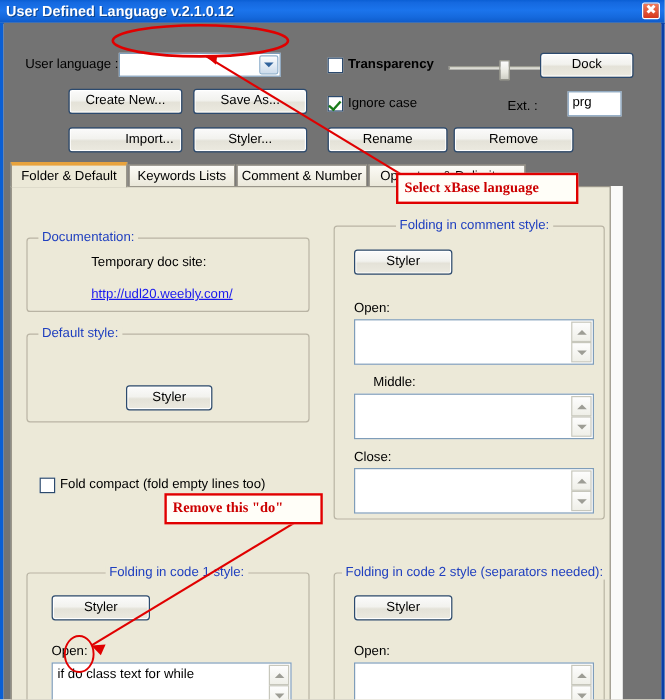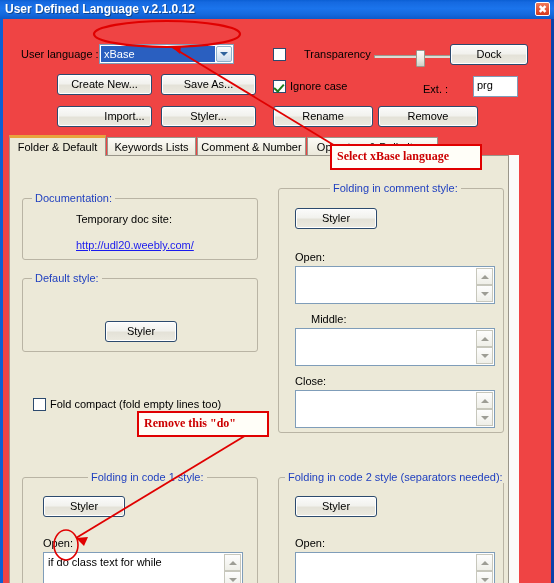--- a/index.html
+++ b/index.html
@@ -35,21 +35,21 @@
     position:absolute;left:0;top:-2px;width:13px;height:14px;
     color:#fff;font-size:11px;font-weight:bold;text-align:center;line-height:16px;
   }
 
   
   .frame-left{position:absolute;left:0;top:19px;width:3px;height:564px;background:#0b5fd4;}
   .frame-right{position:absolute;right:0;top:19px;width:3px;height:564px;background:#0b3fa8;}
 
   .client{
     position:absolute;left:3px;top:19px;width:548px;height:564px;
-    background:#ef4444;
+    background:#737373;
   }
 
   
   .lbl{position:absolute;color:#000;font-size:11px;white-space:nowrap;}
 
   .combo{
     position:absolute;left:96px;top:25px;width:135px;height:20px;
     background:#fff;border:1px solid #7f9db9;box-sizing:border-box;
   }
   .combo .inner{
@@ -197,26 +197,25 @@
     </div>
   </div>
   <div class="frame-left"></div>
   <div class="frame-right"></div>
 
   <div class="client">
 
     <div class="lbl" style="left:18px;top:29px;">User language :</div>
 
     <div class="combo">
-      <div class="inner">xBase</div>
       <div class="arrow"></div>
     </div>
 
     <div class="cbx" style="left:270px;top:29px;"></div>
-    <div class="lbl" style="left:301px;top:29px;">Transparency</div>
+    <div class="lbl" style="left:287px;top:29px;font-weight:bold;">Transparency</div>
 
     <div class="slider">
       <div class="thumb"></div>
     </div>
 
     <div class="btn" style="left:447px;top:25px;width:78px;height:21px;line-height:19px;">Dock</div>
 
     <div class="btn" style="left:54px;top:55px;width:95px;height:21px;line-height:19px;">Create New...</div>
     <div class="btn" style="left:158px;top:55px;width:95px;height:21px;line-height:19px;">Save As...</div>
     <div class="btn" style="left:54px;top:87px;width:95px;height:21px;line-height:19px;padding-left:40px;">Import...</div>

